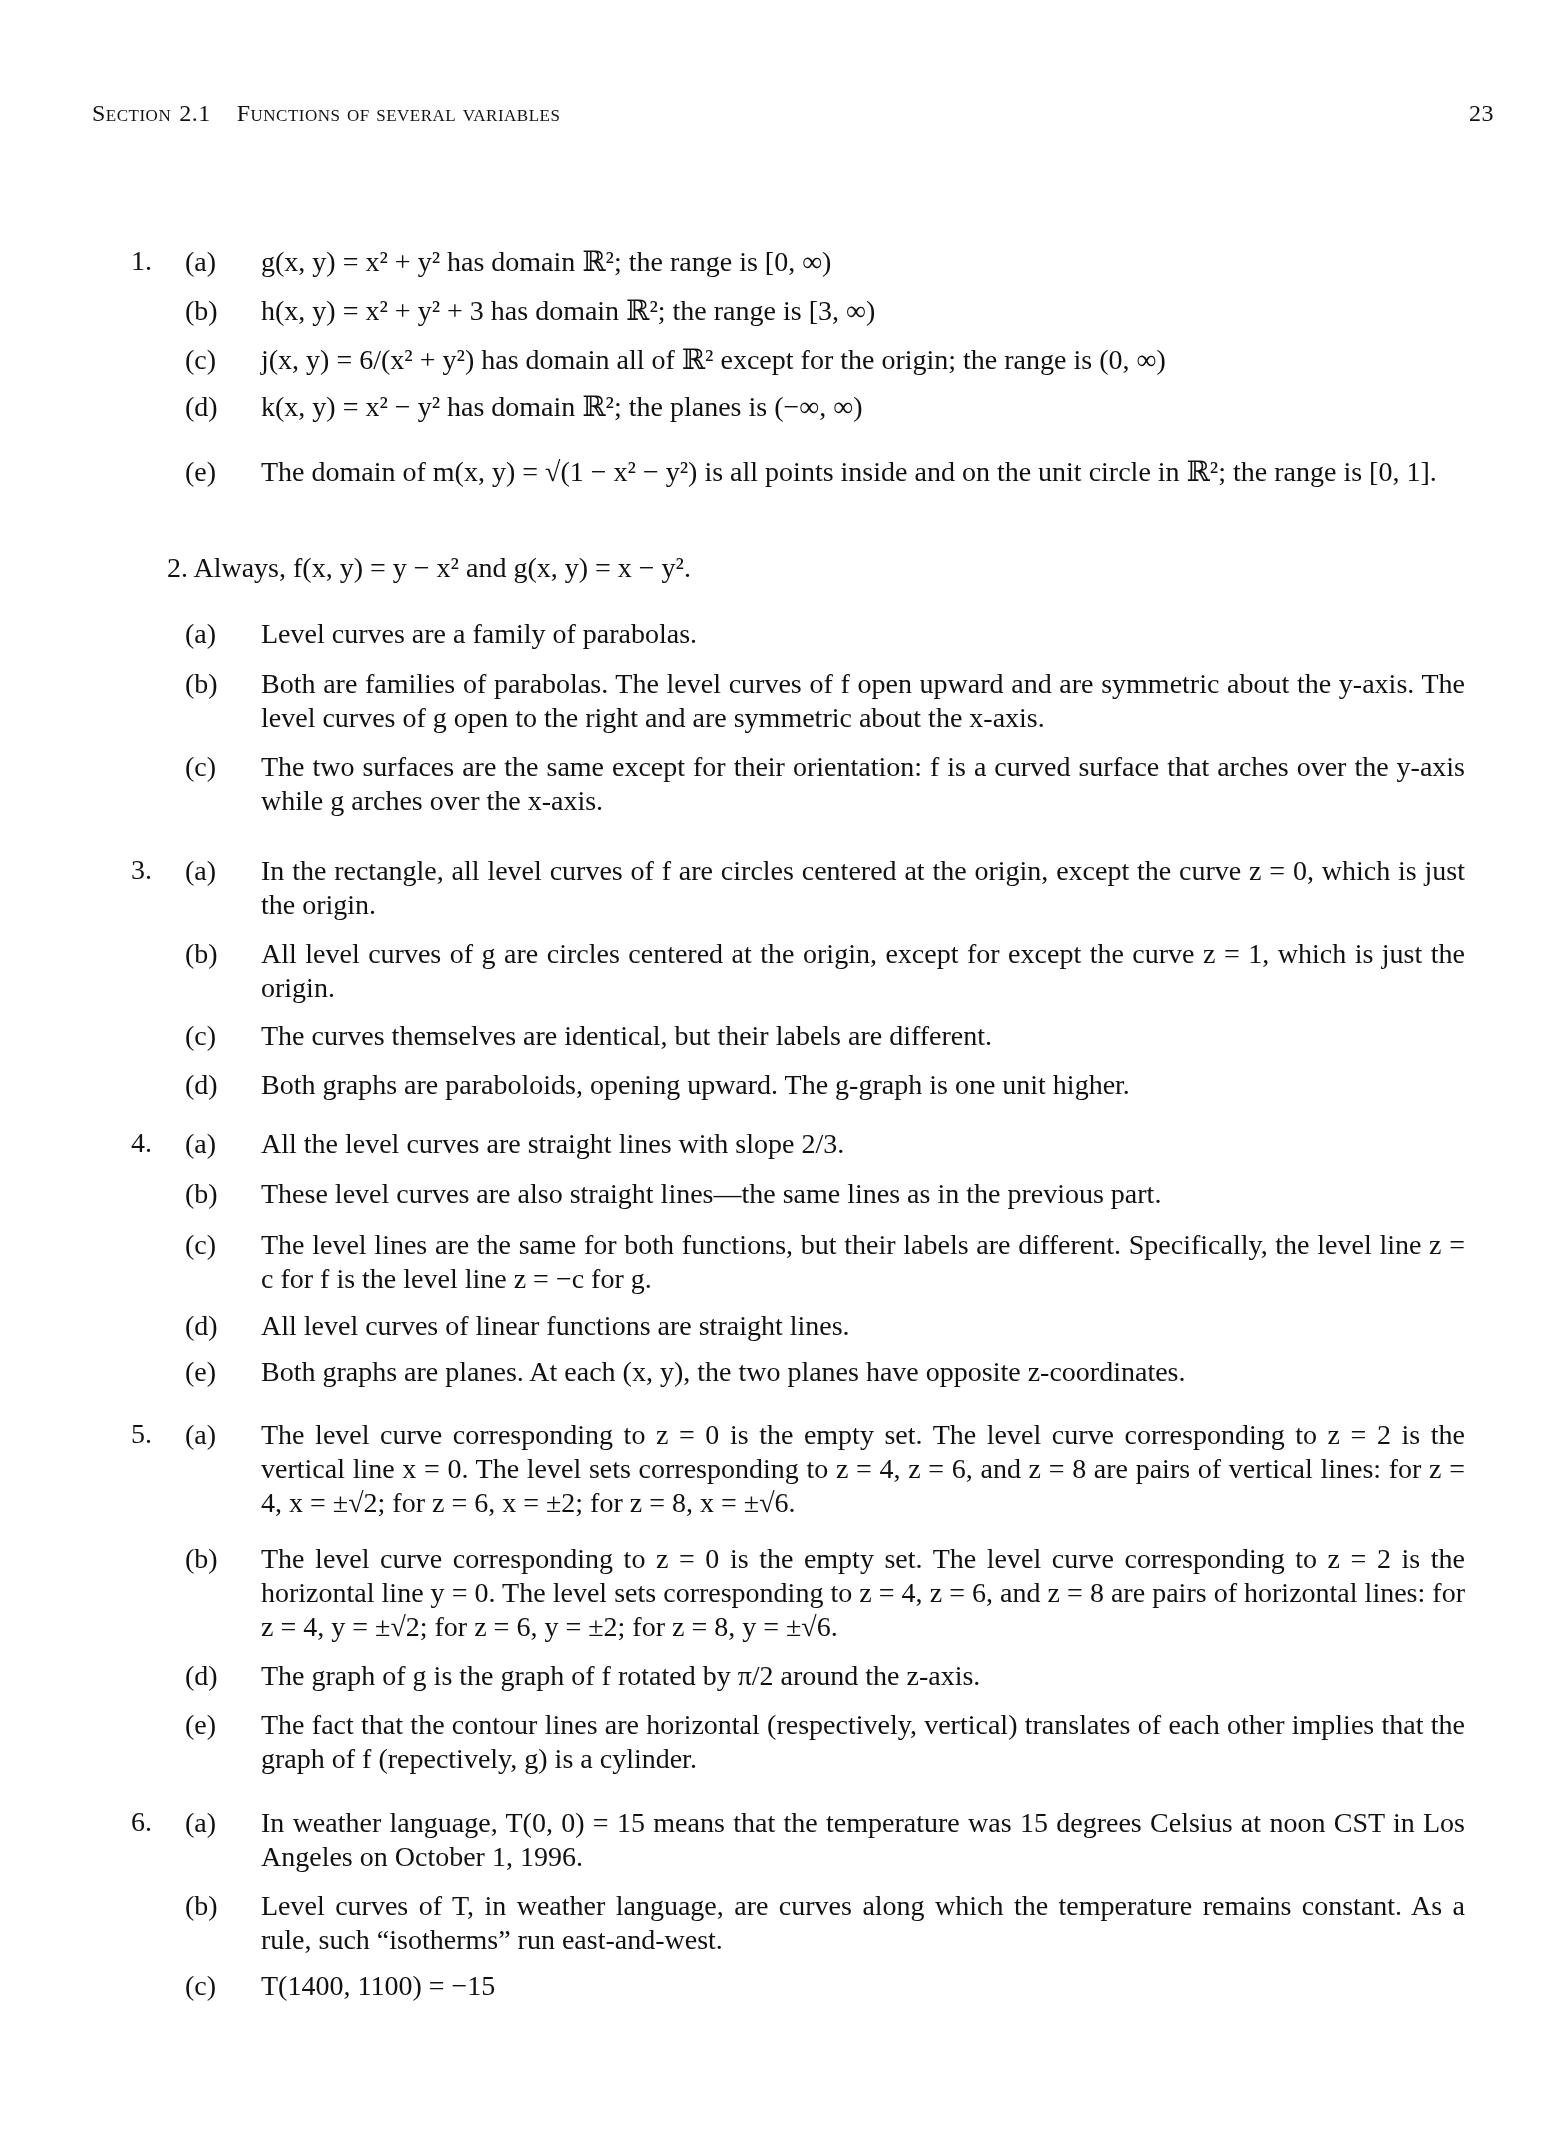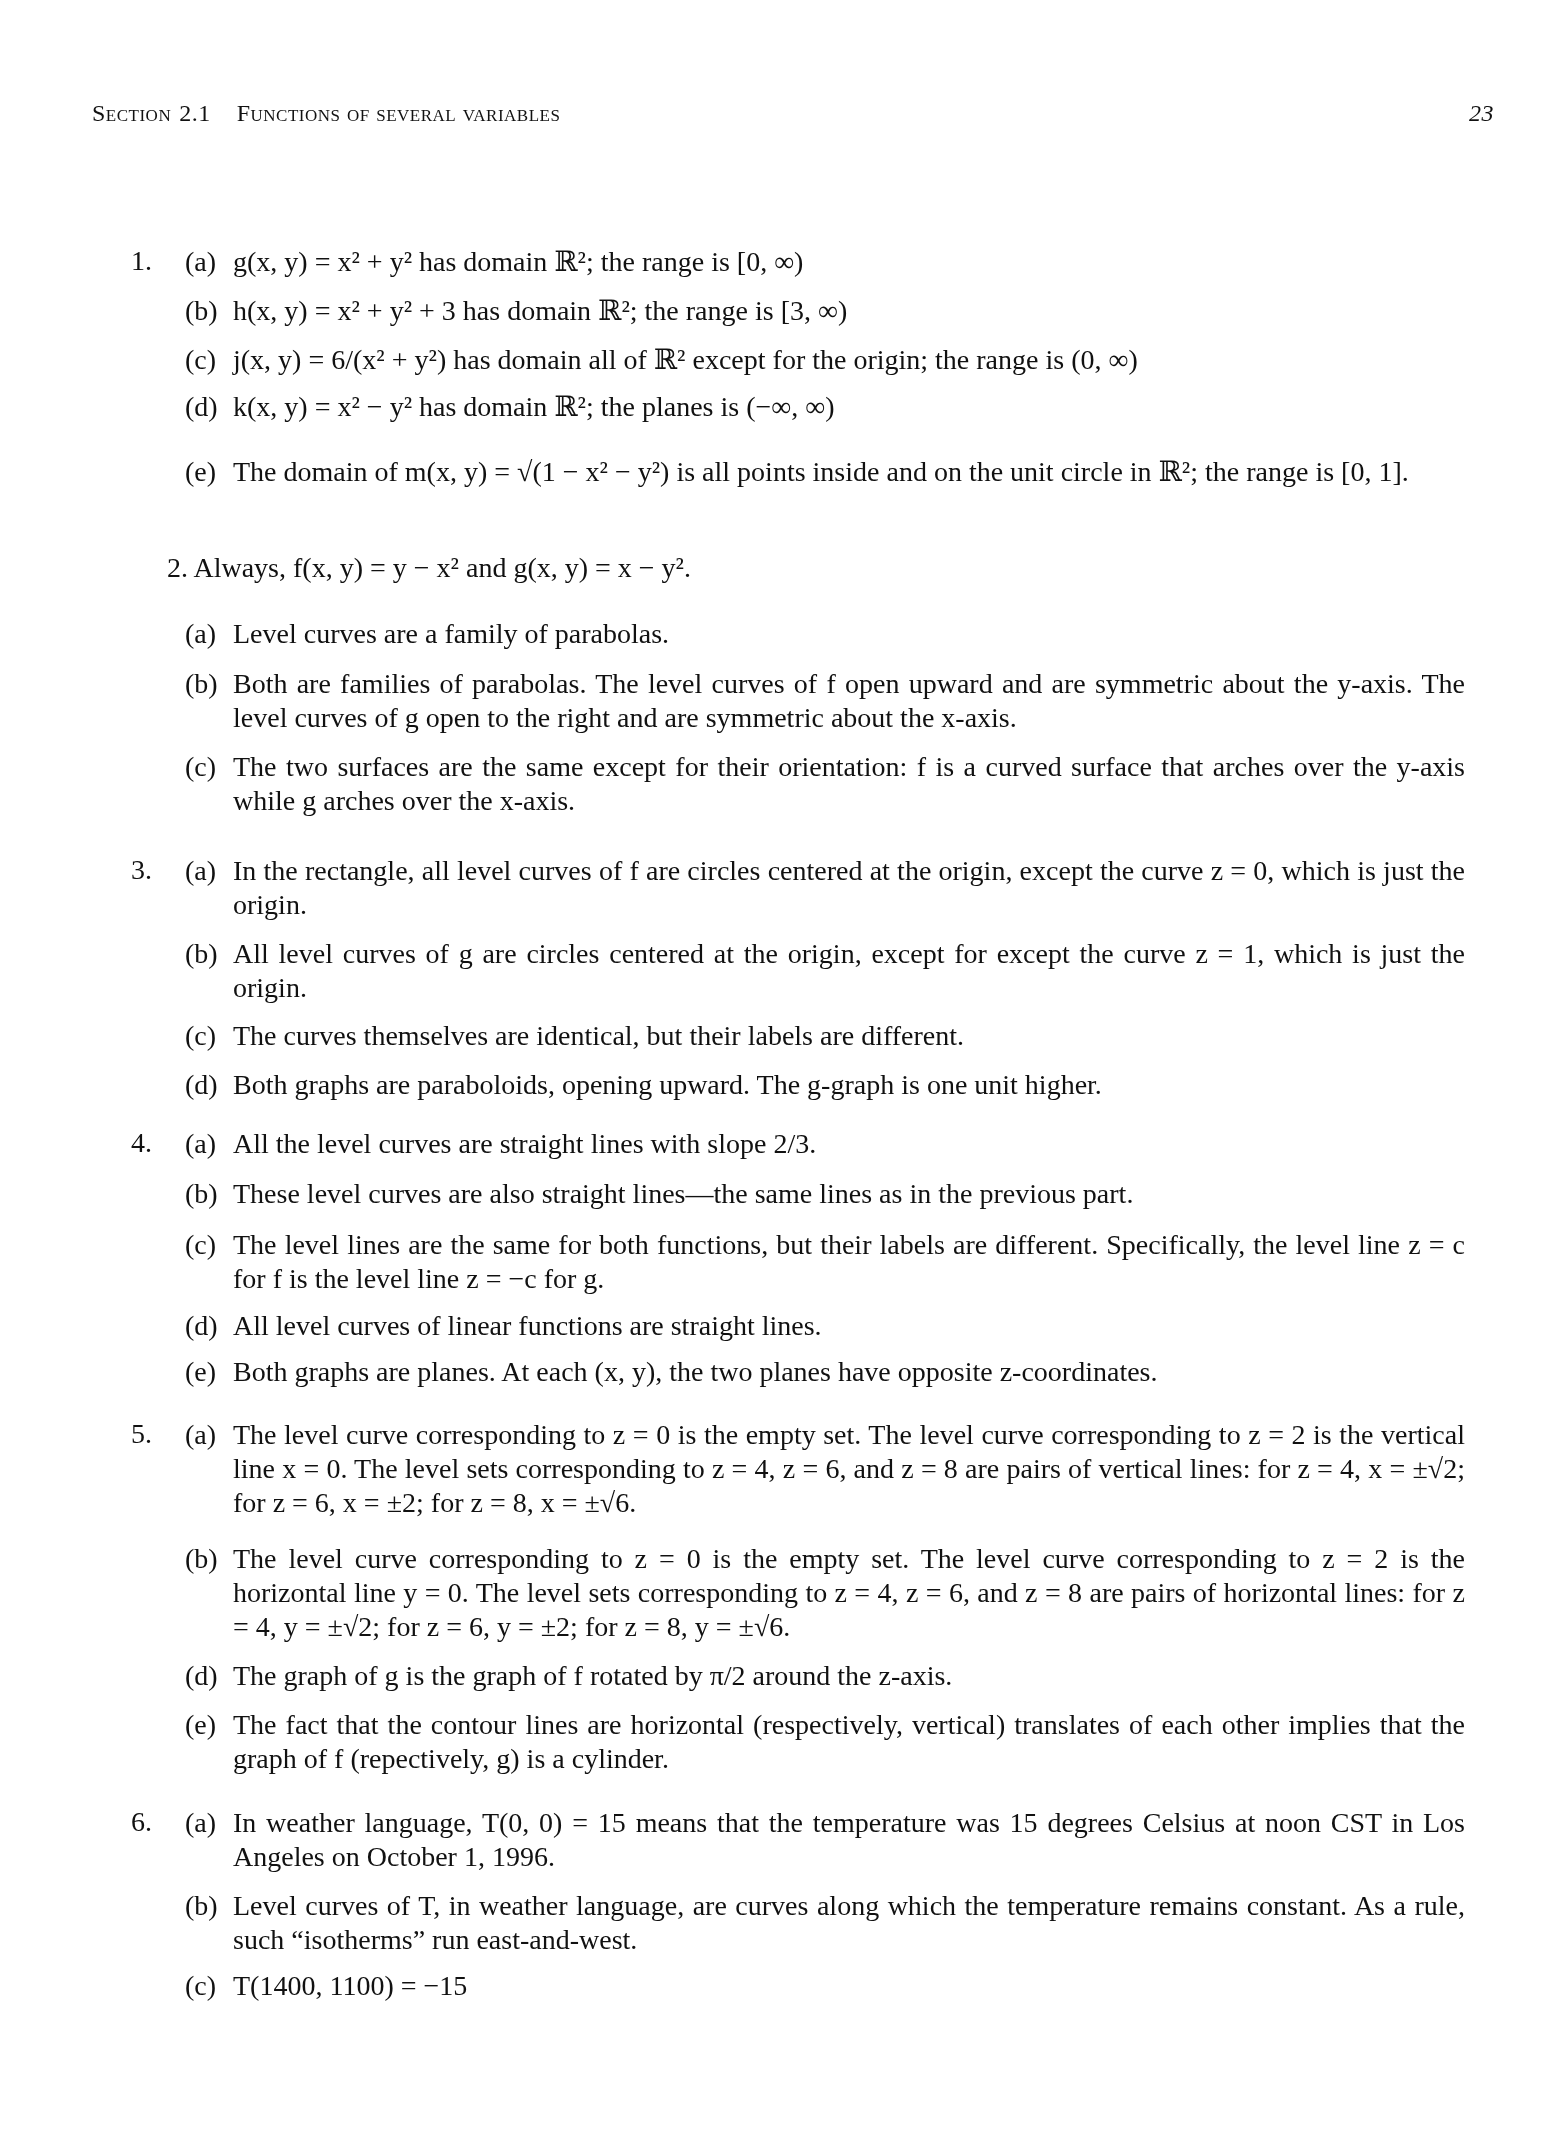--- a/index.html
+++ b/index.html
@@ -8,33 +8,33 @@
     font-family: "Liberation Serif", "DejaVu Serif", serif;
     color: #111111;
   }
   .page { position: absolute; left: 0; top: 0; width: 1332px; height: 2149px; }
   .running-head {
     position: absolute; left: 92px; top: 100px; width: 1402px;
     font-size: 24px; letter-spacing: 0.5px;
   }
   .running-head .sc { font-variant: small-caps; }
   .running-head .sec-num { margin-left: 8px; margin-right: 26px; }
-  .running-head .page-num { position: absolute; right: 0; top: 0; font-style: italic; }
+  .running-head .page-num { position: absolute; right: 0; top: 0; }
   .section-title {
     position: absolute; left: 94px; top: 168px;
     font-size: 42px; font-weight: bold; letter-spacing: -0.3px;
   }
   .section-title .num { display: inline-block; width: 95px; }
   .problem-num { position: absolute; left: 131px; font-size: 28px; }
   .part {
     position: absolute; left: 185px; width: 1280px;
     font-size: 28px; line-height: 34px;
   }
   .part .lbl { position: absolute; left: 0; top: 0; }
-  .part .txt { display: block; margin-left: 48px; text-align: justify; }
+  .part .txt { display: block; margin-left: 76px; text-align: justify; }
   .stem {
     position: absolute; left: 167px; font-size: 28px; line-height: 34px; text-align: right;
   }
 </style>
 </head>
 <body>
 
 <div class="page">
 
   <div class="running-head">

